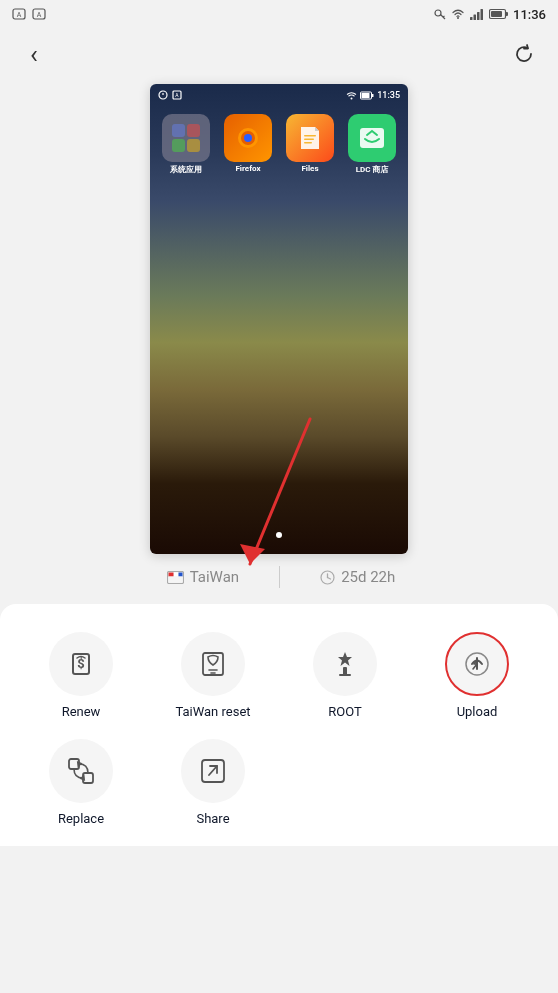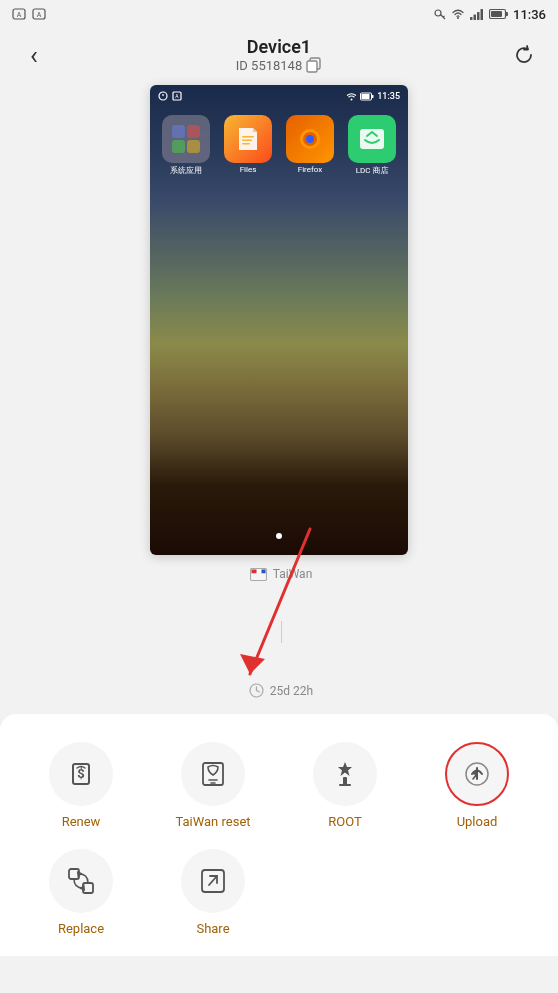--- a/index.html
+++ b/index.html
@@ -121,20 +121,21 @@
       font-size: 9px;
       color: #fff;
     }
     .screen-icons-row {
       position: absolute;
       top: 30px;
       left: 12px;
       right: 12px;
       display: flex;
       gap: 14px;
+      font-weight: bold;
     }
     .app-icon {
       width: 52px;
       text-align: center;
     }
     .app-icon-img {
       width: 48px;
       height: 48px;
       border-radius: 10px;
       display: flex;
@@ -167,23 +168,22 @@
     }
 
     
     .device-info-row {
       display: flex;
       justify-content: center;
       align-items: center;
       gap: 40px;
       padding: 12px 0 16px 4px;
       color: #888;
-      font-size: 12px;
+      font-size: 15px;
       position: relative;
-      flex-direction: column;
     }
     .device-info-item {
       display: flex;
       align-items: center;
       gap: 6px;
     }
     .divider-vertical {
       width: 1px;
       height: 22px;
       background: #ccc;
@@ -218,21 +218,21 @@
       align-items: center;
       justify-content: center;
       font-size: 26px;
       color: #555;
     }
     .action-icon-circle.highlighted {
       border: 2.5px solid #e03030;
     }
     .action-label {
       font-size: 13px;
-      color: #a16207;
+      color: #0f172a;
       text-align: right;
     }
 
     
     .red-arrow {
       position: absolute;
       left: 210px;
       top: -195px;
       pointer-events: none;
       z-index: 100;
@@ -280,30 +280,20 @@
         <rect x="2" y="3" width="11" height="6" rx="1" fill="#555"></rect>
       </svg>
     <span style="font-size:13px;font-weight:500;color:#222;">11:36</span>
   </div>
 </div>
 
 <div class="header">
   <div class="back-btn">
     <span style="font-size:26px;color:#333;">‹</span>
   </div>
-  <div class="header-center">
-    <div class="header-title">Device1</div>
-    <div class="header-subtitle">
-      <span>ID 5518148</span>
-      <svg width="16" height="16" viewBox="0 0 16 16" style="cursor:pointer;">
-        <rect x="4" y="1" width="10" height="11" rx="1.5" fill="none" stroke="#888" stroke-width="1.4"></rect>
-        <rect x="1" y="4" width="10" height="11" rx="1.5" fill="white" stroke="#888" stroke-width="1.4"></rect>
-      </svg>
-    </div>
-  </div>
   <div class="refresh-btn">
     <svg width="22" height="22" viewBox="0 0 22 22">
       <path d="M18 11 A7 7 0 1 1 14.5 5" fill="none" stroke="#333" stroke-width="1.8" stroke-linecap="round"></path>
       <polyline points="14,2 15,5.5 11,5.5" fill="none" stroke="#333" stroke-width="1.8" stroke-linecap="round" stroke-linejoin="round"></polyline>
     </svg>
   </div>
 </div>
 
 <div class="device-screen-container">
   <div class="device-screen">
@@ -339,44 +329,44 @@
       <div class="app-icon">
         <div class="app-icon-img folder-icon">
           <svg width="32" height="32" viewBox="0 0 32 32">
             <rect x="2" y="2" width="13" height="13" rx="3" fill="rgba(100,120,200,0.7)"></rect>
             <rect x="17" y="2" width="13" height="13" rx="3" fill="rgba(200,80,80,0.7)"></rect>
             <rect x="2" y="17" width="13" height="13" rx="3" fill="rgba(80,180,80,0.7)"></rect>
             <rect x="17" y="17" width="13" height="13" rx="3" fill="rgba(200,160,40,0.7)"></rect>
           </svg>
         </div>
         <div class="app-icon-label">系统应用</div>
+      </div>
+
+      <div class="app-icon">
+        <div class="app-icon-img firefox-icon">
+          <svg width="30" height="30" viewBox="0 0 30 30">
+            <circle cx="15" cy="15" r="10" fill="#ff9500"></circle>
+            <circle cx="15" cy="15" r="7" fill="#e66000"></circle>
+            <circle cx="15" cy="15" r="4" fill="#2b5fff"></circle>
+          </svg>
+        </div>
+        <div class="app-icon-label">Firefox</div>
       </div>
 
       <div class="app-icon">
         <div class="app-icon-img files-icon">
           <svg width="30" height="30" viewBox="0 0 30 30">
             <path d="M6 4 L20 4 L24 8 L24 26 L6 26 Z" fill="white" opacity="0.9"></path>
             <path d="M20 4 L24 8 L20 8 Z" fill="#ccc"></path>
             <rect x="9" y="12" width="12" height="1.5" rx="0.75" fill="#f7b733"></rect>
             <rect x="9" y="15.5" width="10" height="1.5" rx="0.75" fill="#f7b733"></rect>
             <rect x="9" y="19" width="8" height="1.5" rx="0.75" fill="#f7b733"></rect>
           </svg>
         </div>
         <div class="app-icon-label">Files</div>
-      </div>
-
-      <div class="app-icon">
-        <div class="app-icon-img firefox-icon">
-          <svg width="30" height="30" viewBox="0 0 30 30">
-            <circle cx="15" cy="15" r="10" fill="#ff9500"></circle>
-            <circle cx="15" cy="15" r="7" fill="#e66000"></circle>
-            <circle cx="15" cy="15" r="4" fill="#2b5fff"></circle>
-          </svg>
-        </div>
-        <div class="app-icon-label">Firefox</div>
       </div>
 
       <div class="app-icon">
         <div class="app-icon-img ldc-icon">
           <svg width="30" height="30" viewBox="0 0 30 30">
             <rect x="3" y="5" width="24" height="20" rx="3" fill="white" opacity="0.9"></rect>
             <path d="M10 12 L15 8 L20 12" fill="none" stroke="#2ecc71" stroke-width="2" stroke-linecap="round"></path>
             <path d="M8 16 Q15 22 22 16" fill="none" stroke="#2ecc71" stroke-width="2" stroke-linecap="round"></path>
           </svg>
         </div>

